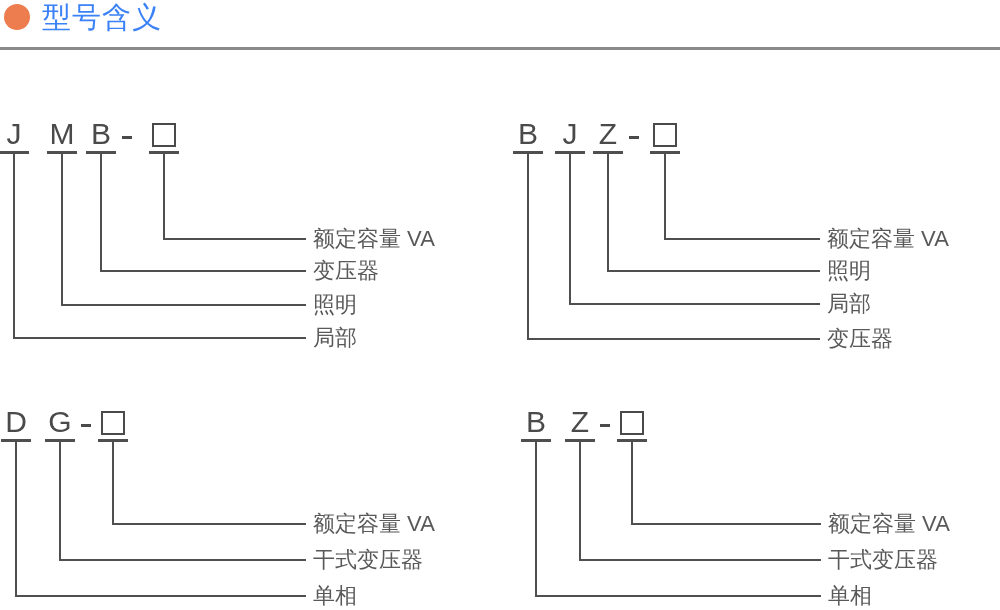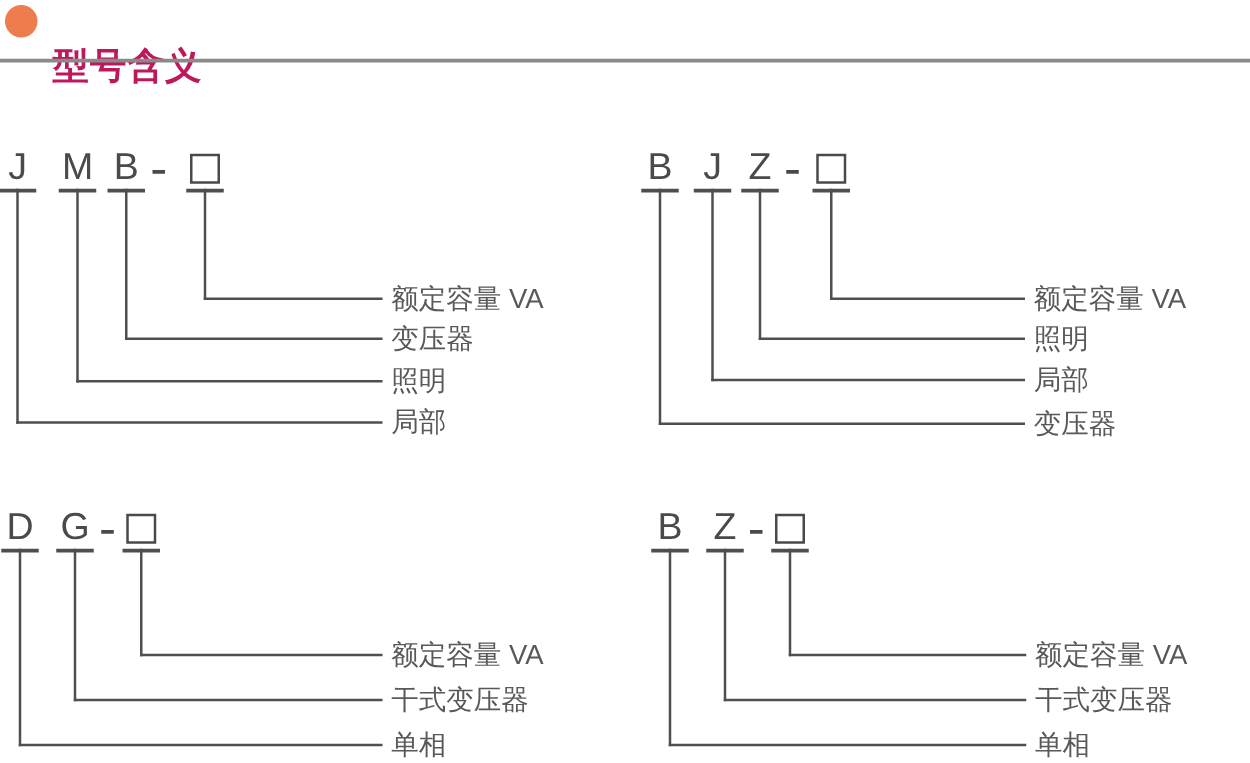--- a/index.html
+++ b/index.html
@@ -23,25 +23,24 @@
     left: 4px; top: 4px;
     width: 26px; height: 26px;
     border-radius: 50%;
     background: #ED7C4F;
   }
   .section-title {
     position: absolute;
     left: 42px; top: 1px;
     font-size: 29px;
     line-height: 32px;
-    font-weight: bold;
-    color: #be185d;
+    font-weight: normal;
+    color: #3b82f6;
     letter-spacing: 1px;
     white-space: nowrap;
-    margin-top: 36px;
   }
   .section-divider {
     position: absolute;
     left: 0; top: 47px;
     width: 1000px; height: 3px;
     background: #8a8a8a;
   }
   
   .diagram {
     position: absolute;

